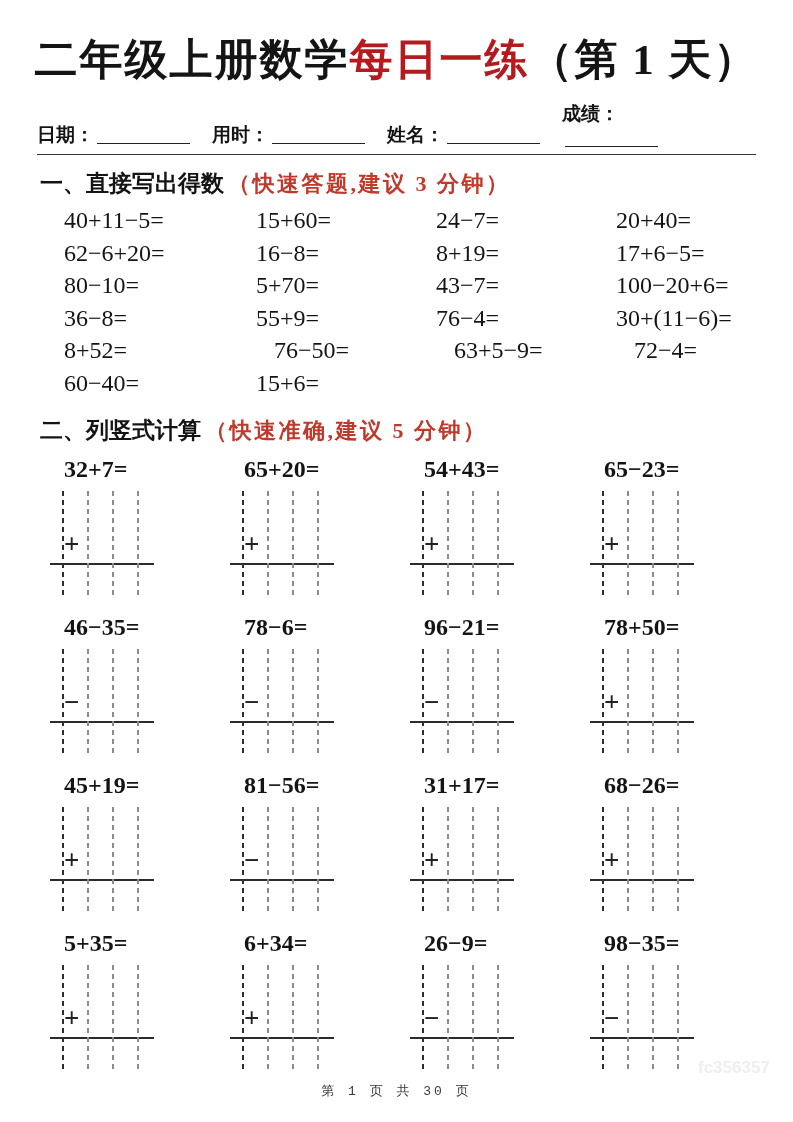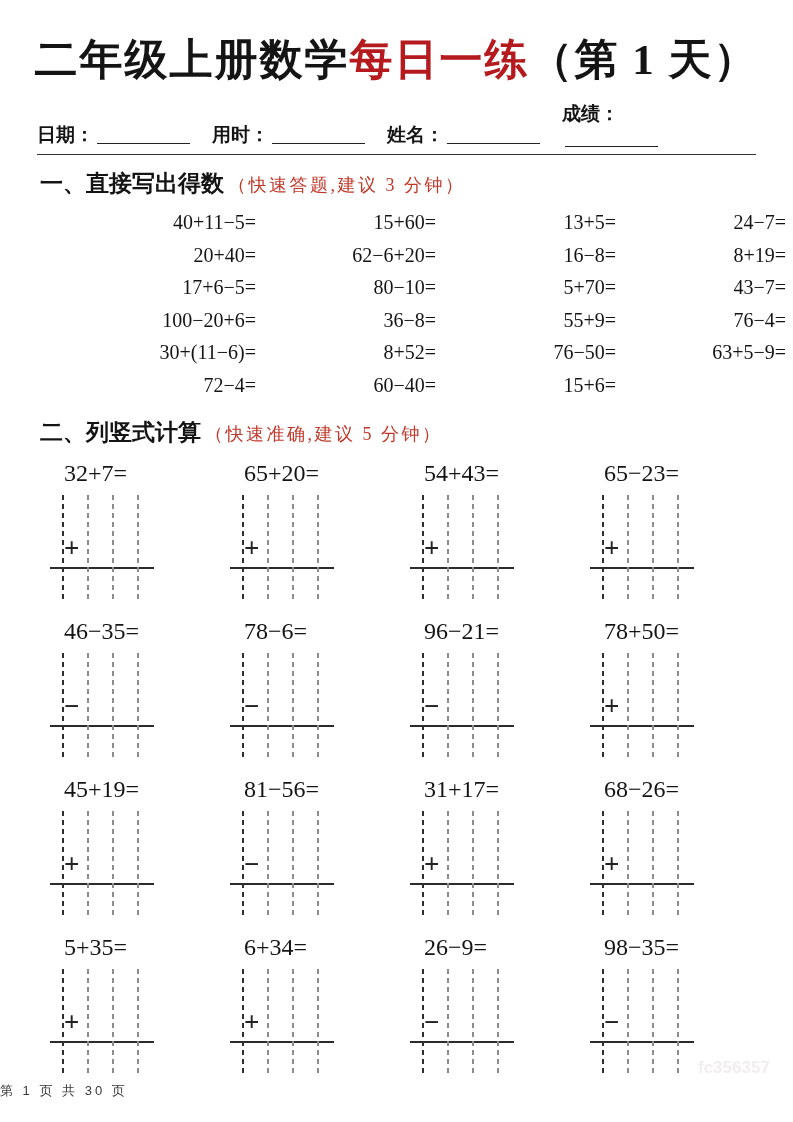--- a/index.html
+++ b/index.html
@@ -44,50 +44,50 @@
   }
   
   .sec-head{
     margin:13px 0 0 40px;
     font-size:23px;
     font-weight:800;
     line-height:31px;
     white-space:nowrap;
   }
   .sec-note{
-    font-size:18px;
-    font-weight:400;
+    font-size:22px;
+    font-weight:700;
     color:#c0392b;
     letter-spacing:2.5px;
     margin-left:4px;
   }
   
   .grid1{
     margin:5px 0 16px 64px;
     display:grid;
     grid-template-columns:192px 180px 180px 170px;
-    font-size:20px;
+    font-size:24px;
     line-height:32.5px;
-    text-align:right;
   }
   .p1cell{white-space:nowrap;}
   
   .p1cell:nth-child(18),.p1cell:nth-child(19),.p1cell:nth-child(20){padding-left:18px;}
   
   .grid2{
     margin:8px 0 0 46px;
     display:grid;
     grid-template-columns:repeat(4,180px);
   }
   .vcell{margin-bottom:15px;}
   .vexpr{
     font-size:24px;
     line-height:30px;
     margin:0 0 7px 18px;
     white-space:nowrap;
+    font-weight:bold;
   }
   .vtpl{
     position:relative;
     width:116px;height:106px;
     background-image:
       repeating-linear-gradient(180deg,#2e2e2e 0 5px,transparent 5px 9px),
       repeating-linear-gradient(180deg,#8c8c8c 0 5px,transparent 5px 9px),
       repeating-linear-gradient(180deg,#8c8c8c 0 5px,transparent 5px 9px),
       repeating-linear-gradient(180deg,#8c8c8c 0 5px,transparent 5px 9px),
       linear-gradient(#2b2b2b,#2b2b2b);
@@ -100,25 +100,25 @@
     left:18px;top:40px;
     font-size:27px;
     line-height:27px;
     color:#222;
     font-weight:600;
   }
   
   .footer{
     position:absolute;
     left:0;right:0;top:1082px;
-    text-align:left;
+    text-align:center;
     font-size:13px;
     letter-spacing:3px;
     color:#3a3a3a;
-    font-family:Liberation Sans, sans-serif;
+    font-family:Liberation Mono, monospace;
   }
   .watermark{
     position:absolute;
     top:1058px;left:698px;
     font-size:17px;
     font-weight:700;
     color:#f0eeee;
     font-family:"Liberation Sans","DejaVu Sans",sans-serif;
   }
 </style>
@@ -146,21 +146,20 @@
         <span>成绩：</span>
         <span class="blank"></span>
       </span>
   </div>
 
   <div class="sec-head"><span>一、直接写出得数</span><span class="sec-note">（快速答题,建议 3 分钟）</span></div>
 
   <div class="grid1">
     <span class="p1cell">40+11−5=</span>
     <span class="p1cell">15+60=</span>
-    <span class="p1cell">13+5=</span>
     <span class="p1cell">24−7=</span>
     <span class="p1cell">20+40=</span>
     <span class="p1cell">62−6+20=</span>
     <span class="p1cell">16−8=</span>
     <span class="p1cell">8+19=</span>
     <span class="p1cell">17+6−5=</span>
     <span class="p1cell">80−10=</span>
     <span class="p1cell">5+70=</span>
     <span class="p1cell">43−7=</span>
     <span class="p1cell">100−20+6=</span>

